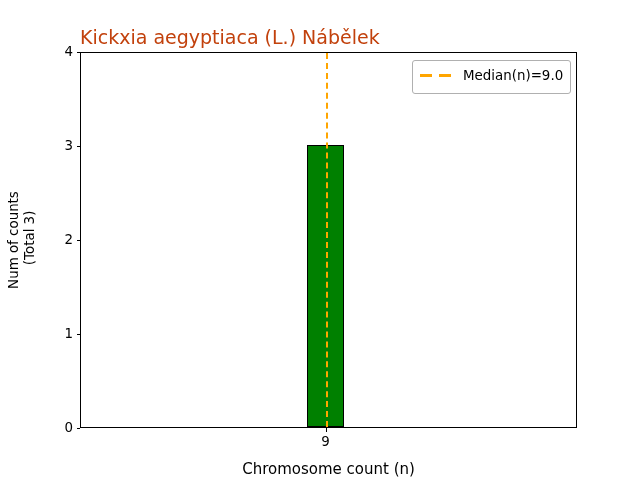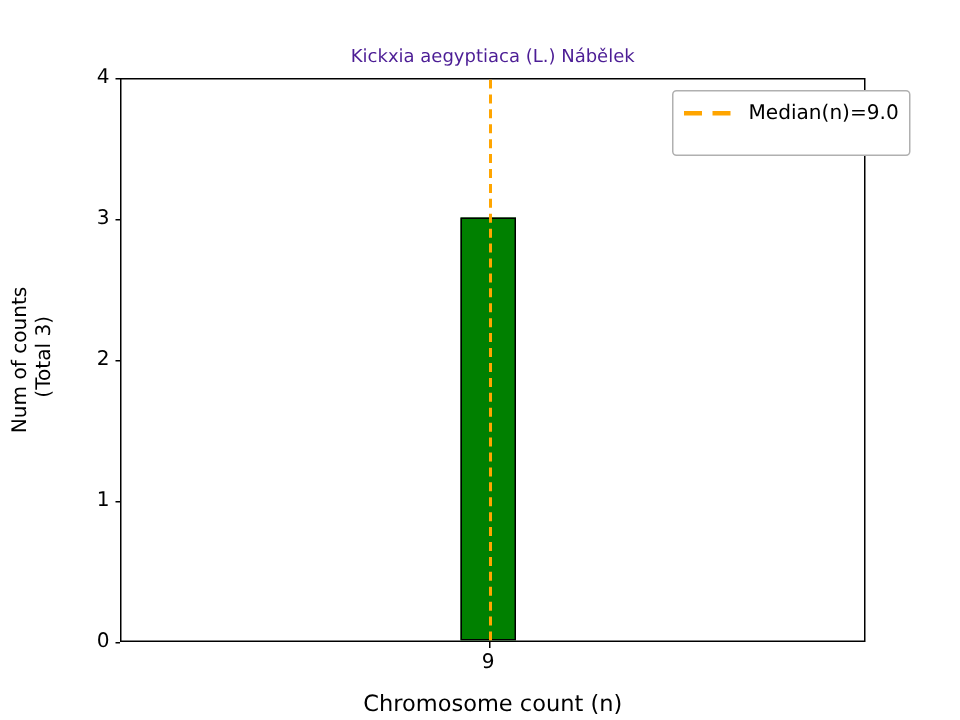--- a/index.html
+++ b/index.html
@@ -23,24 +23,23 @@
     height: 480px;
     background: #ffffff;
   }
 
   
   #chart-title {
     position: absolute;
     left: 80px;
     top: 28px;
     width: 497px;
-    text-align: center;
-    font-size: 12px;
+    font-size: 19px;
     line-height: 18px;
-    color: #4c1d95;
+    color: #c2410c;
     white-space: nowrap;
   }
 
   
   #plot-area {
     position: absolute;
     left: 80px;
     top: 52px;
     width: 497px;
     height: 376px;
@@ -138,23 +137,22 @@
   }
 
   
   #legend {
     position: absolute;
     left: 412px;
     top: 60px;
     border: 1px solid #b0b0b0;
     border-radius: 3px;
     background: #ffffff;
-    padding: 5px 7px 18px 7px;
+    padding: 5px 7px 8px 7px;
     box-sizing: border-box;
-    margin-left: 36px;
   }
   .legend-row {
     display: flex;
     align-items: center;
     height: 19px;
   }
   .legend-swatch {
     width: 34px;
     height: 12px;
     margin-right: 9px;

